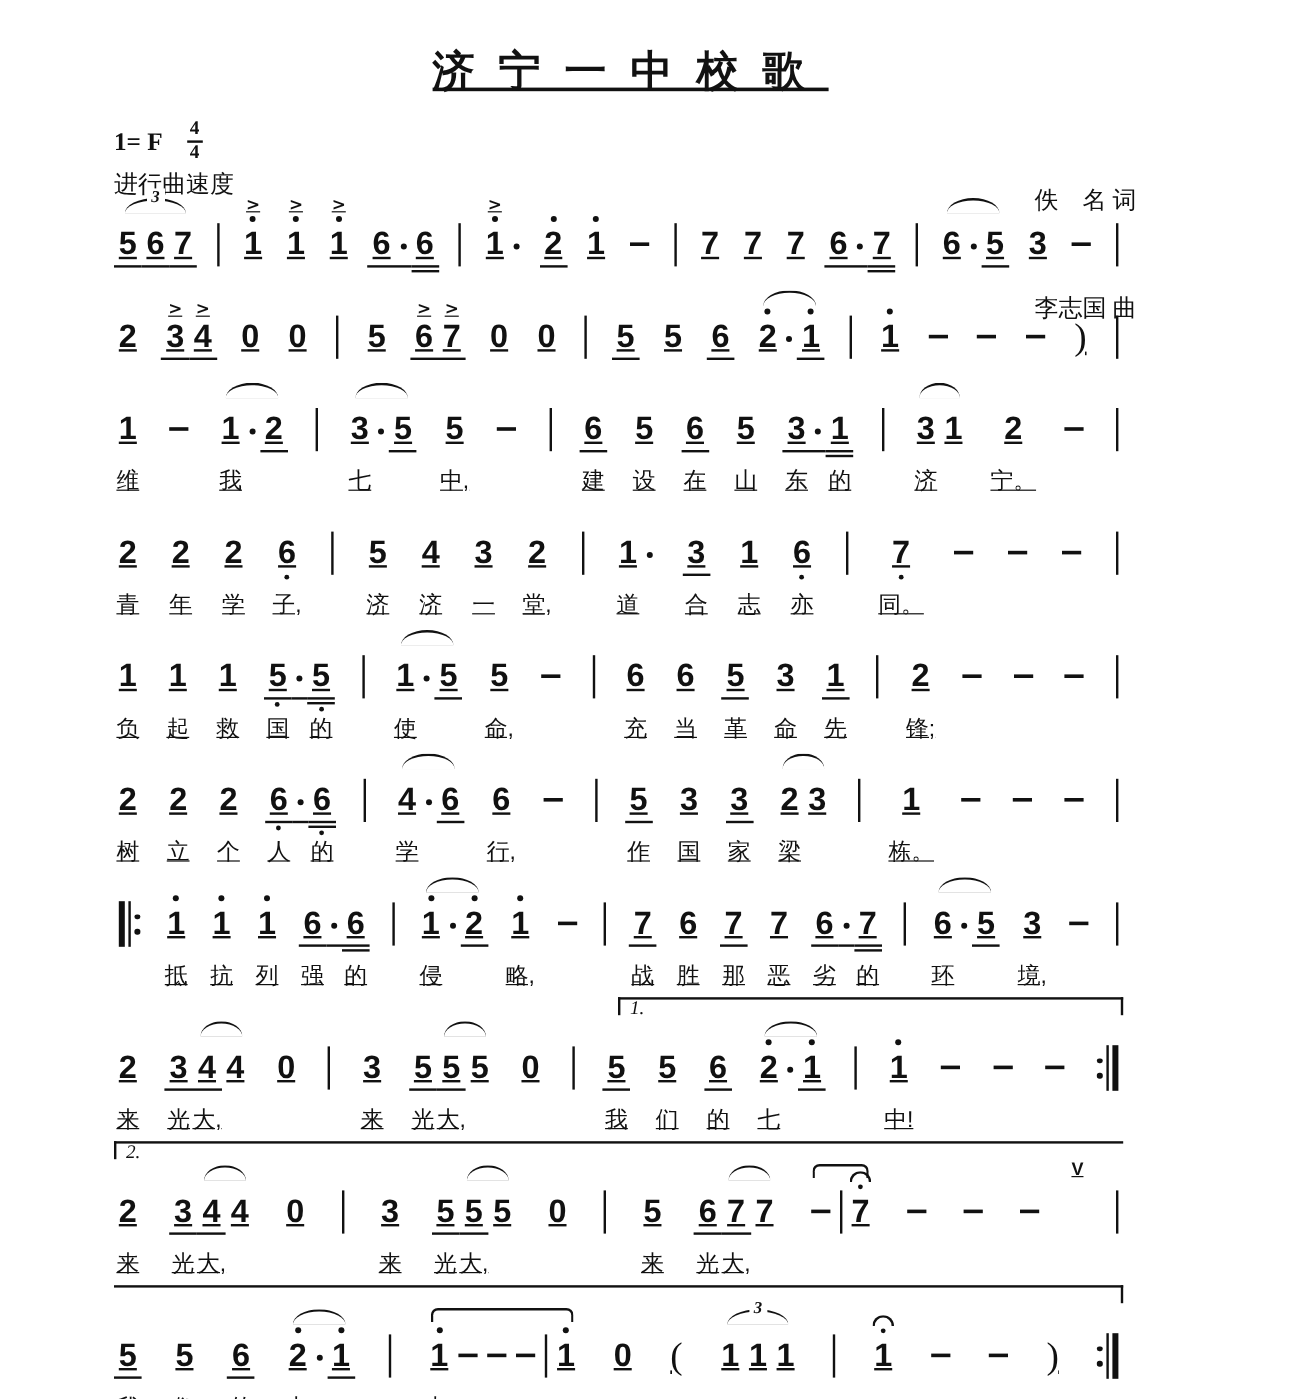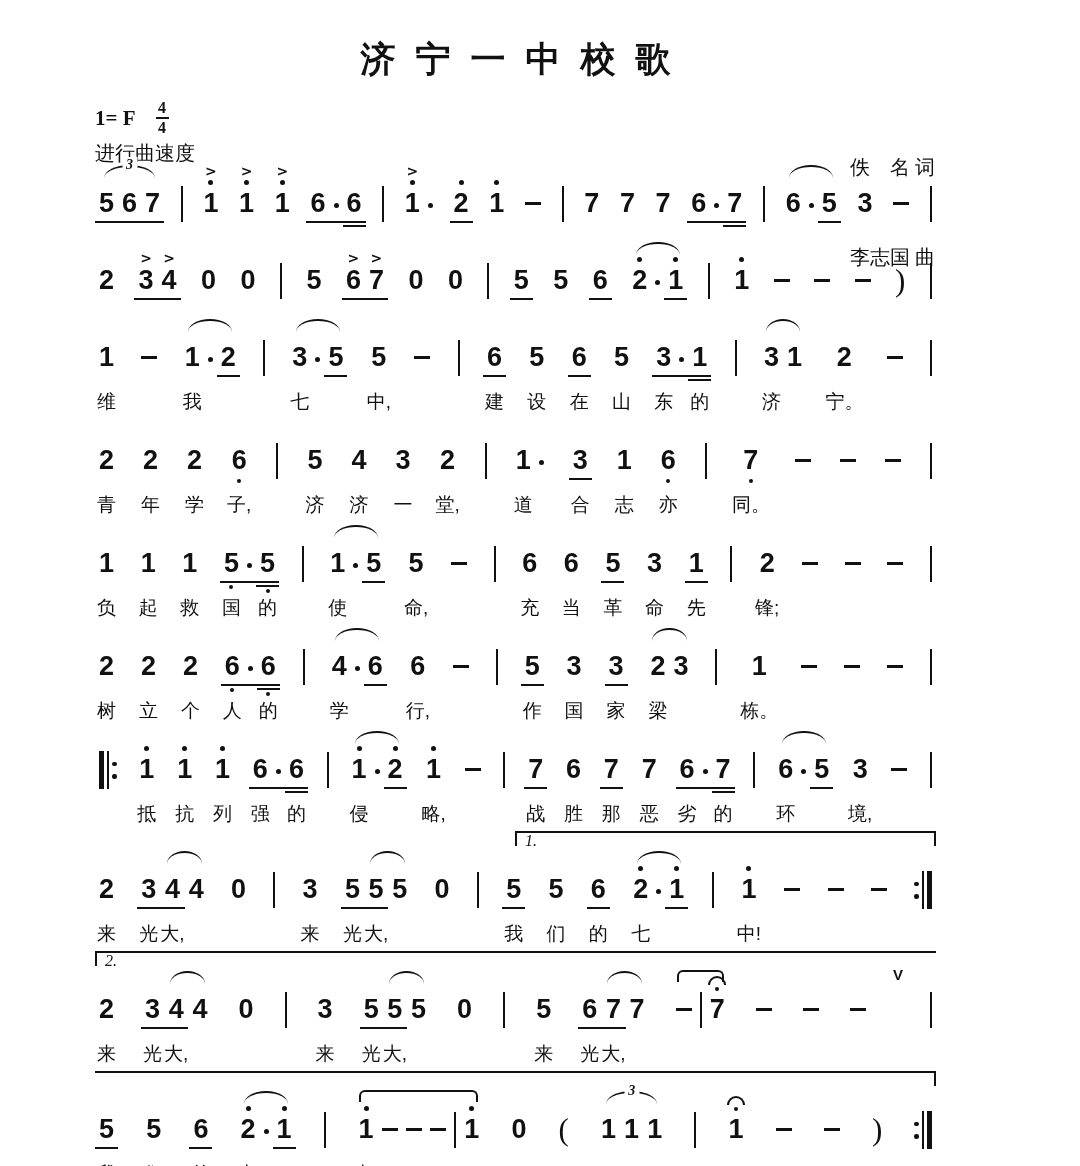--- a/index.html
+++ b/index.html
@@ -1,32 +1,32 @@
 <!DOCTYPE html>
 <html><head>
 <meta charset="utf-8">
 <style>
   html,body{margin:0;padding:0;background:#fff;}
   body{width:1080px;height:1166px;overflow:hidden;color:#111;
        font-family:"Liberation Sans","DejaVu Sans",sans-serif;}
-  .page{width:1031px;height:1166px;position:relative;background:#fff;}
+  .page{width:1031px;height:1166px;position:relative;background:#fff;text-decoration:underline;}
 
   
   .hdr{position:relative;height:152px;padding:0 95px;}
   .title{text-align:center;padding-top:36px;font-size:35px;font-weight:700;
          letter-spacing:20px;text-indent:20px;white-space:nowrap;}
   .subtitle{position:absolute;left:0;right:0;top:112px;text-align:center;
             color:#8a8681;font-size:19px;font-family:"Liberation Serif",serif;}
   .keysig{position:absolute;left:95px;top:100px;font:700 21px "Liberation Serif",serif;
           display:flex;align-items:center;gap:20px;}
   .frac{display:inline-flex;flex-direction:column;align-items:center;line-height:1;
         font-size:16px;font-weight:700;}
   .frac .fl{width:13px;height:2px;background:#111;margin:1px 0;}
   .tempo{position:absolute;left:95px;top:140px;font-size:20px;}
-  .credits{position:absolute;right:96px;top:92px;text-align:right;font-size:20px;
+  .credits{position:absolute;right:84px;top:92px;text-align:right;font-size:20px;
            line-height:30px;font-family:"Liberation Serif",serif;white-space:pre;}
 
   
   .score{padding:10px 95px 0;}
   .line{display:flex;justify-content:space-between;align-items:flex-start;
         position:relative;margin-bottom:5px;}
   .line.vline{margin-top:22px;}
 
   .tok{display:flex;flex-direction:column;align-items:center;}
   .tz{height:26px;display:flex;flex-direction:column;justify-content:flex-end;align-items:center;}

